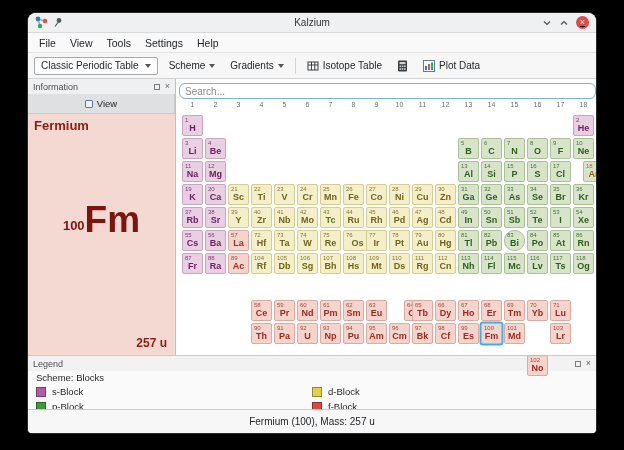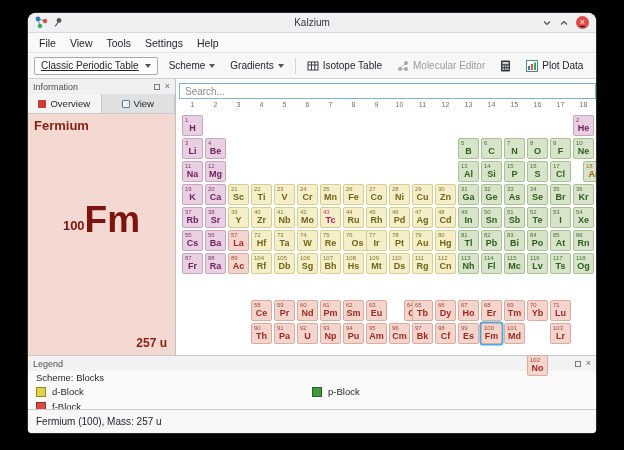--- a/index.html
+++ b/index.html
@@ -23,21 +23,21 @@
 
   
   .menubar { height:20px; background:#f9f9fa; border-bottom:1px solid #e4e4e5;
     display:flex; align-items:center; padding:0 4px; flex:none; }
   .menu-item { font-size:10.5px; color:#232629; padding:0 7px; }
 
   
   .toolbar { height:26px; background:#f7f7f8; border-bottom:1px solid #d0d1d2;
     display:flex; align-items:center; padding:0 6px; gap:7px; flex:none; }
   .combo { height:18px; border:1px solid #a8a9aa; border-radius:2px; background:#fdfdfd;
-    display:flex; align-items:center; gap:6px; padding:0 6px; font-size:10px; color:#232629;text-decoration:underline; }
+    display:flex; align-items:center; gap:6px; padding:0 6px; font-size:10px; color:#232629; }
   .caret { width:0; height:0; border-left:3px solid transparent; border-right:3px solid transparent;
     border-top:4px solid #555; display:inline-block; }
   .flat-btn { display:flex; align-items:center; gap:4px; font-size:10px; color:#232629; padding:0 4px; height:20px; }
   .tsep { width:1px; height:16px; background:#d4d4d5; }
   .tool-btn { display:flex; align-items:center; gap:4px; font-size:10px; color:#232629; padding:0 4px; height:20px; }
   .tool-btn.disabled { color:#9a9b9c; }
   .ticon { display:flex; align-items:center; }
 
   
   .main { height:276px; display:flex; flex:none;justify-content:space-between; }
@@ -59,21 +59,21 @@
 
   .overview-pane { flex:1; background:#f4d9d2; position:relative; }
   .el-name { position:absolute; top:4px; left:6px; font-size:13px; font-weight:bold; color:#8c1d12; }
   .el-symbol-wrap { position:absolute; top:44%; left:50%; transform:translate(-50%,-50%);
     display:flex; align-items:flex-end; color:#7c150d; }
   .el-num { font-size:13px; font-weight:bold; margin-bottom:3px; }
   .el-sym { font-size:37px; font-weight:bold; line-height:0.9; }
   .el-mass { position:absolute; bottom:5px; right:8px; font-size:12px; font-weight:bold; color:#8c1d12; }
 
   .right-area { flex:1; background:#fff; padding:4px 3px 0 3px; display:flex; flex-direction:column; }
-  .search { width:100%; height:16px; border:1px solid #7fb3d4; border-radius:0;
+  .search { width:100%; height:16px; border:1px solid #7fb3d4; border-radius:6px;
     font-size:10px; padding:0 5px; color:#232629; outline:none; background:#fff; flex:none;
     font-family:"Liberation Sans","DejaVu Sans",sans-serif; }
   .search::placeholder { color:#8a8a8a; }
   .table-wrap { margin-top:2px; flex:1; }
   .gnum-row { display:flex; padding-left:3px; height:12px; }
   .gnum { width:21px; margin-right:2px; text-align:center; font-size:7px; color:#707070; }
   .grid { position:relative; height:232px; margin-top:2px; }
   .cell { position:absolute; width:21px; height:21px; border-radius:2px;
     border:1px solid transparent; }
   .cell .anum { position:absolute; top:1px; left:2px; font-size:6px; line-height:1; opacity:.85; }
@@ -85,21 +85,21 @@
   .legend-panel { height:54px; background:#fafafa; border-top:1px solid #c9cacb;
     display:flex; flex-direction:column; flex:none; }
   .legend-panel .dock-header { background:#f2f2f3; }
   .scheme-label { font-size:9.5px; color:#232629; padding:1px 8px 2px; }
   .legend-grid { display:grid; grid-template-columns:1fr 1fr; padding:1px 8px; row-gap:4px; }
   .legend-item { display:flex; align-items:center; gap:6px; font-size:9.5px; color:#232629; }
   .swatch { width:10px; height:10px; display:inline-block; border:1px solid rgba(0,0,0,.35); }
 
   
   .statusbar { height:24px; border-top:1px solid #c9cacb; background:#f7f7f8;
-    display:flex; align-items:center; justify-content:flex-start; padding:0 8px;
+    display:flex; align-items:center; justify-content:center; padding:0 8px;
     font-size:10px; color:#232629; flex:none; }
 </style>
 </head>
 <body>
 
 <div class="screen">
   <div class="window">
 
     <div class="titlebar">
       <div class="tb-left">
@@ -161,32 +161,20 @@
         <span class="ticon">
           <svg width="12" height="12" viewBox="0 0 12 12">
             <rect x="1" y="2" width="10" height="8" fill="#fff" stroke="#3a3d40" stroke-width="1"></rect>
             <line x1="1" y1="5" x2="11" y2="5" stroke="#3a3d40"></line>
             <line x1="4.5" y1="2" x2="4.5" y2="10" stroke="#3a3d40"></line>
             <line x1="7.8" y1="2" x2="7.8" y2="10" stroke="#3a3d40"></line>
           </svg>
         </span>
         <span>Isotope Table</span>
       </div>
-      <div class="tool-btn disabled">
-        <span class="ticon">
-          <svg width="12" height="12" viewBox="0 0 12 12">
-            <line x1="3" y1="9" x2="9" y2="3" stroke="#b0b1b2" stroke-width="1"></line>
-            <line x1="3" y1="9" x2="9" y2="9" stroke="#b0b1b2" stroke-width="1"></line>
-            <circle cx="3" cy="9" r="2" fill="#a7a8a9"></circle>
-            <circle cx="9" cy="3" r="2" fill="#a7a8a9"></circle>
-            <circle cx="9" cy="9" r="2" fill="#a7a8a9"></circle>
-          </svg>
-        </span>
-        <span>Molecular Editor</span>
-      </div>
       <div class="tool-btn">
         <span class="ticon">
           <svg width="11" height="12" viewBox="0 0 11 12">
             <rect x="1" y="0.5" width="9" height="11" rx="1" fill="#3a3d40"></rect>
             <rect x="2.5" y="2" width="6" height="2.2" fill="#cfd2d4"></rect>
             <rect x="2.5" y="5.5" width="1.6" height="1.6" fill="#cfd2d4"></rect>
             <rect x="4.8" y="5.5" width="1.6" height="1.6" fill="#cfd2d4"></rect>
             <rect x="7.1" y="5.5" width="1.6" height="1.6" fill="#cfd2d4"></rect>
             <rect x="2.5" y="8.2" width="1.6" height="1.6" fill="#cfd2d4"></rect>
             <rect x="4.8" y="8.2" width="1.6" height="1.6" fill="#cfd2d4"></rect>
@@ -211,24 +199,20 @@
 
       <div class="left-panel">
         <div class="dock-header">
           <span>Information</span>
           <span class="dock-icons">
             <span class="float-ic"></span>
             <span class="close-ic">×</span>
           </span>
         </div>
         <div class="tabbar">
-          <div class="tab active">
-            <span class="tab-ic red"></span>
-            <span>Overview</span>
-          </div>
           <div class="tab">
             <span class="tab-ic blue"></span>
             <span>View</span>
           </div>
         </div>
         <div class="overview-pane">
           <div class="el-name">Fermium</div>
           <div class="el-symbol-wrap">
             <span class="el-num">100</span>
             <span class="el-sym">Fm</span>
@@ -422,21 +406,21 @@
                 <span class="asym">Zr</span>
               </div>
               <div class="cell" style="background: rgb(244, 239, 201); border-color: rgb(213, 205, 146); color: rgb(113, 100, 24); left: 95px; top: 92px;">
                 <span class="anum">41</span>
                 <span class="asym">Nb</span>
               </div>
               <div class="cell" style="background: rgb(244, 239, 201); border-color: rgb(213, 205, 146); color: rgb(113, 100, 24); left: 118px; top: 92px;">
                 <span class="anum">42</span>
                 <span class="asym">Mo</span>
               </div>
-              <div class="cell" style="background: rgb(244, 239, 201); border-color: rgb(213, 205, 146); color: #be185d; left: 141px; top: 92px;">
+              <div class="cell" style="background: rgb(244, 239, 201); border-color: rgb(213, 205, 146); color: #4d7c0f; left: 141px; top: 92px;">
                 <span class="anum">43</span>
                 <span class="asym">Tc</span>
               </div>
               <div class="cell" style="background: rgb(244, 239, 201); border-color: rgb(213, 205, 146); color: rgb(113, 100, 24); left: 164px; top: 92px;">
                 <span class="anum">44</span>
                 <span class="asym">Ru</span>
               </div>
               <div class="cell" style="background: rgb(244, 239, 201); border-color: rgb(213, 205, 146); color: rgb(113, 100, 24); left: 187px; top: 92px;">
                 <span class="anum">45</span>
                 <span class="asym">Rh</span>
@@ -526,21 +510,21 @@
                 <span class="asym">Hg</span>
               </div>
               <div class="cell" style="background: rgb(216, 228, 201); border-color: rgb(169, 194, 149); color: rgb(45, 94, 30); left: 279px; top: 115px;">
                 <span class="anum">81</span>
                 <span class="asym">Tl</span>
               </div>
               <div class="cell" style="background: rgb(216, 228, 201); border-color: rgb(169, 194, 149); color: rgb(45, 94, 30); left: 302px; top: 115px;">
                 <span class="anum">82</span>
                 <span class="asym">Pb</span>
               </div>
-              <div class="cell" style="background: rgb(216, 228, 201); border-color: rgb(169, 194, 149); color: rgb(45, 94, 30); left: 325px; top: 115px;">
+              <div class="cell" style="background: rgb(216, 228, 201); border-color: rgb(169, 194, 149); color: rgb(45, 94, 30); left: 325px; top: 115px; border-radius: 10px;">
                 <span class="anum">83</span>
                 <span class="asym">Bi</span>
               </div>
               <div class="cell" style="background: rgb(216, 228, 201); border-color: rgb(169, 194, 149); color: rgb(45, 94, 30); left: 348px; top: 115px;">
                 <span class="anum">84</span>
                 <span class="asym">Po</span>
               </div>
               <div class="cell" style="background: rgb(216, 228, 201); border-color: rgb(169, 194, 149); color: rgb(45, 94, 30); left: 371px; top: 115px;">
                 <span class="anum">85</span>
                 <span class="asym">At</span>
@@ -742,20 +726,24 @@
     <div class="legend-panel">
       <div class="dock-header">
         <span>Legend</span>
         <span class="dock-icons">
           <span class="float-ic"></span>
           <span class="close-ic">×</span>
         </span>
       </div>
       <div class="scheme-label">Scheme: Blocks</div>
       <div class="legend-grid">
+          <div class="legend-item">
+            <span class="swatch" style="background: rgb(179, 91, 165);"></span>
+            <span>s-Block</span>
+          </div>
           <div class="legend-item">
             <span class="swatch" style="background: rgb(224, 210, 75);"></span>
             <span>d-Block</span>
           </div>
           <div class="legend-item">
             <span class="swatch" style="background: rgb(63, 154, 61);"></span>
             <span>p-Block</span>
           </div>
           <div class="legend-item">
             <span class="swatch" style="background: rgb(220, 74, 63);"></span>

